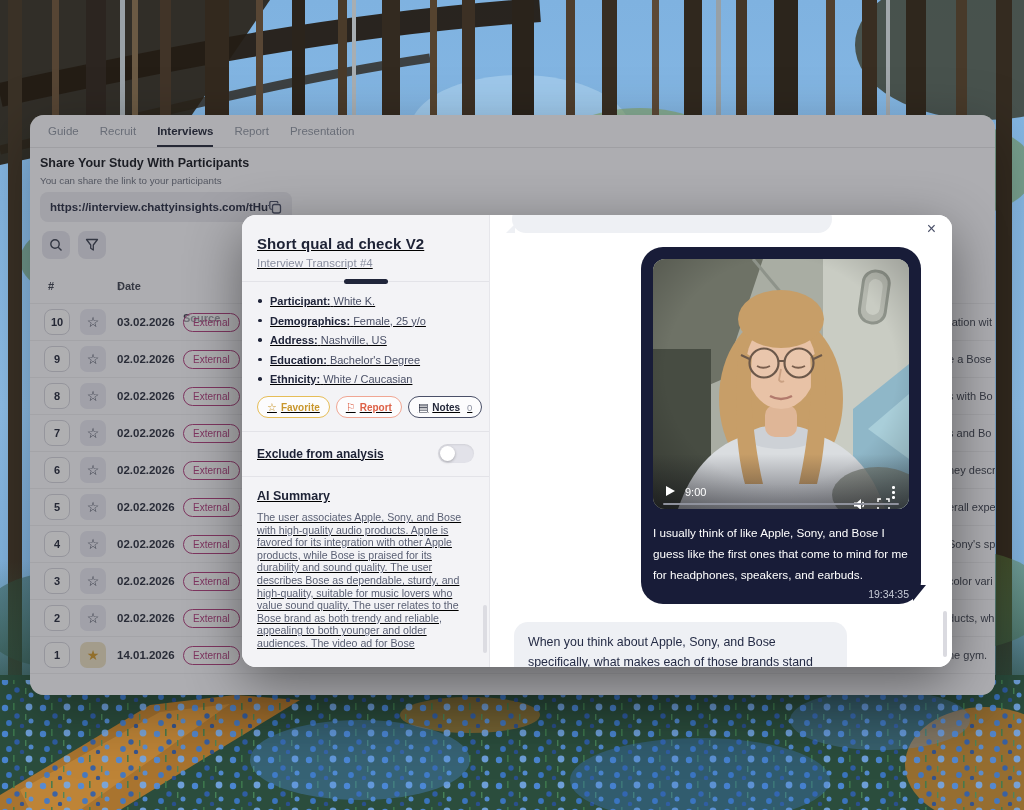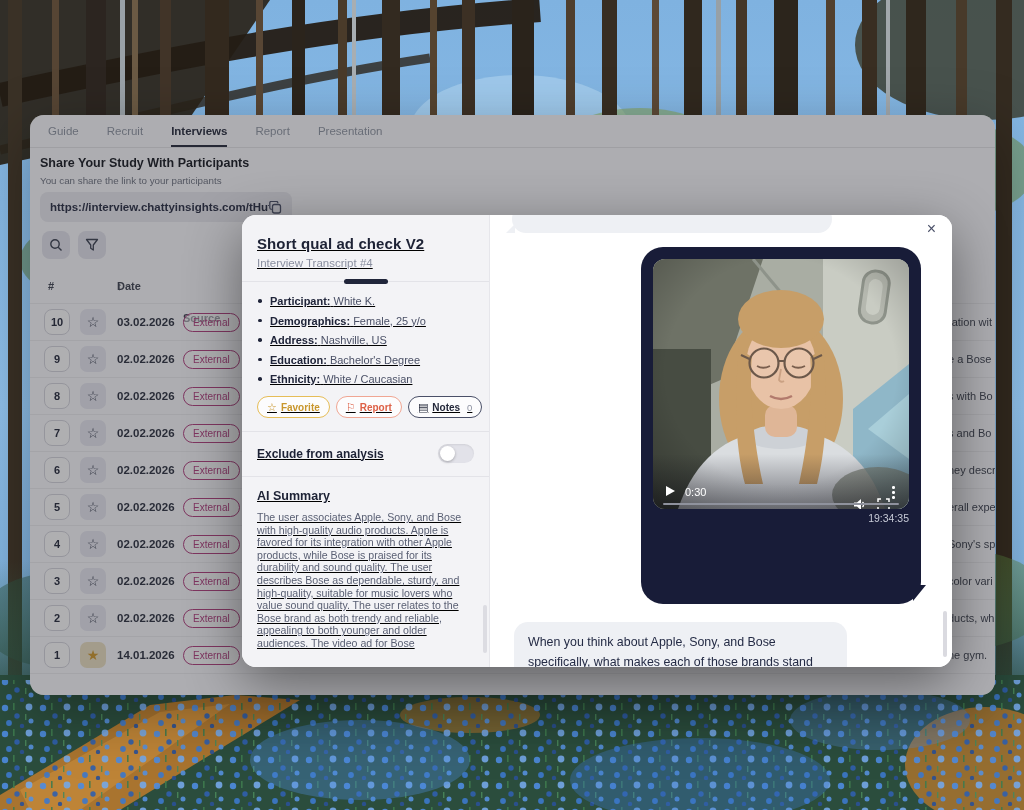--- a/index.html
+++ b/index.html
@@ -8,21 +8,21 @@
   .stage { position:relative; width:1024px; height:810px; }
   .bg-svg { position:absolute; inset:0; }
 
   
   .app-window { position:absolute; left:30px; top:115px; width:965px; height:580px;
     background:#fbfbfd; border-radius:14px; overflow:hidden;
     box-shadow:0 18px 60px rgba(0,0,0,.35); }
   .dim-overlay { position:absolute; inset:0; background:rgba(40,40,46,.37); z-index:5; }
 
   .tabbar { position:absolute; left:0; right:0; top:0; height:33px;
-    border-bottom:1px solid #e4e4e8; display:flex; gap:28px; padding-left:18px; }
+    border-bottom:1px solid #e4e4e8; display:flex; gap:21px; padding-left:18px; }
   .tab { display:flex; align-items:center; font-size:11.5px; color:#8e95a2; cursor:pointer; }
   .tab.active { color:#23283a; font-weight:bold; box-shadow:inset 0 -2px 0 #23283a; }
 
   .share-title { position:absolute; left:10px; top:41px; font-size:12.5px; font-weight:bold; color:#14171f; }
   .share-sub { position:absolute; left:10px; top:60px; font-size:9.8px; color:#6d7280; }
   .url-pill { position:absolute; left:10px; top:77px; width:252px; height:30px;
     background:#e9e9ef; border-radius:8px; display:flex; align-items:center; padding:0 10px; cursor:pointer; }
   .url-text { flex:1; font-size:11.5px; font-weight:bold; color:#272c42; white-space:nowrap; overflow:hidden; }
 
   .tool-btn { position:absolute; top:116px; width:28px; height:28px; border-radius:8px;
@@ -415,39 +415,40 @@
             </g>
             <path d="M104,107 q6,3.5 13,0" stroke="#7a5f4e" stroke-width="1.8" fill="none"></path>
             <path d="M139,107 q6,3.5 13,0" stroke="#7a5f4e" stroke-width="1.8" fill="none"></path>
             <path d="M128,110 l-2,11 q2,3 5,1" stroke="#caa183" stroke-width="1.8" fill="none"></path>
             <path d="M117,137 q11,6 22,0" stroke="#b27a6c" stroke-width="2.5" fill="none"></path>
             <ellipse cx="225" cy="236" rx="46" ry="28" fill="#7e8377" opacity=".7"></ellipse>
             <rect y="195" width="256" height="55" fill="url(#fade)"></rect>
             <rect width="256" height="250" fill="url(#vig)"></rect>
           </svg>
           <div class="ctrl-play"></div>
-          <span class="ctrl-time">0:30</span>
+          <span class="ctrl-time">9:00</span>
           <span class="ctrl vol">
             <svg width="14" height="13" viewBox="0 0 14 13">
               <polygon points="1,4.5 4,4.5 8,1 8,12 4,8.5 1,8.5" fill="#fff"></polygon>
               <path d="M9.5,4 a3.4,3.4 0 0 1 0,5" stroke="#fff" stroke-width="1.4" fill="none"></path>
             </svg>
           </span>
           <span class="ctrl fs">
             <svg width="13" height="13" viewBox="0 0 13 13">
               <path d="M1,4 V1 H4 M9,1 H12 V4 M12,9 V12 H9 M4,12 H1 V9" fill="none" stroke="#fff" stroke-width="1.5"></path>
             </svg>
           </span>
           <span class="ctrl menu">
               <i></i>
               <i></i>
               <i></i>
             </span>
           <div class="progress"></div>
         </div>
+        <p class="transcript">I usually think of like Apple, Sony, and Bose I guess like the first ones that come to mind for me for headphones, speakers, and earbuds.</p>
         <div class="vc-time">19:34:35</div>
         <div class="vc-tail"></div>
       </div>
 
       <div class="bubble-bottom">
         <span>When you think about Apple, Sony, and Bose specifically, what makes each of those brands stand</span>
       </div>
       <div class="chat-scroll"></div>
     </section>
   </div>

